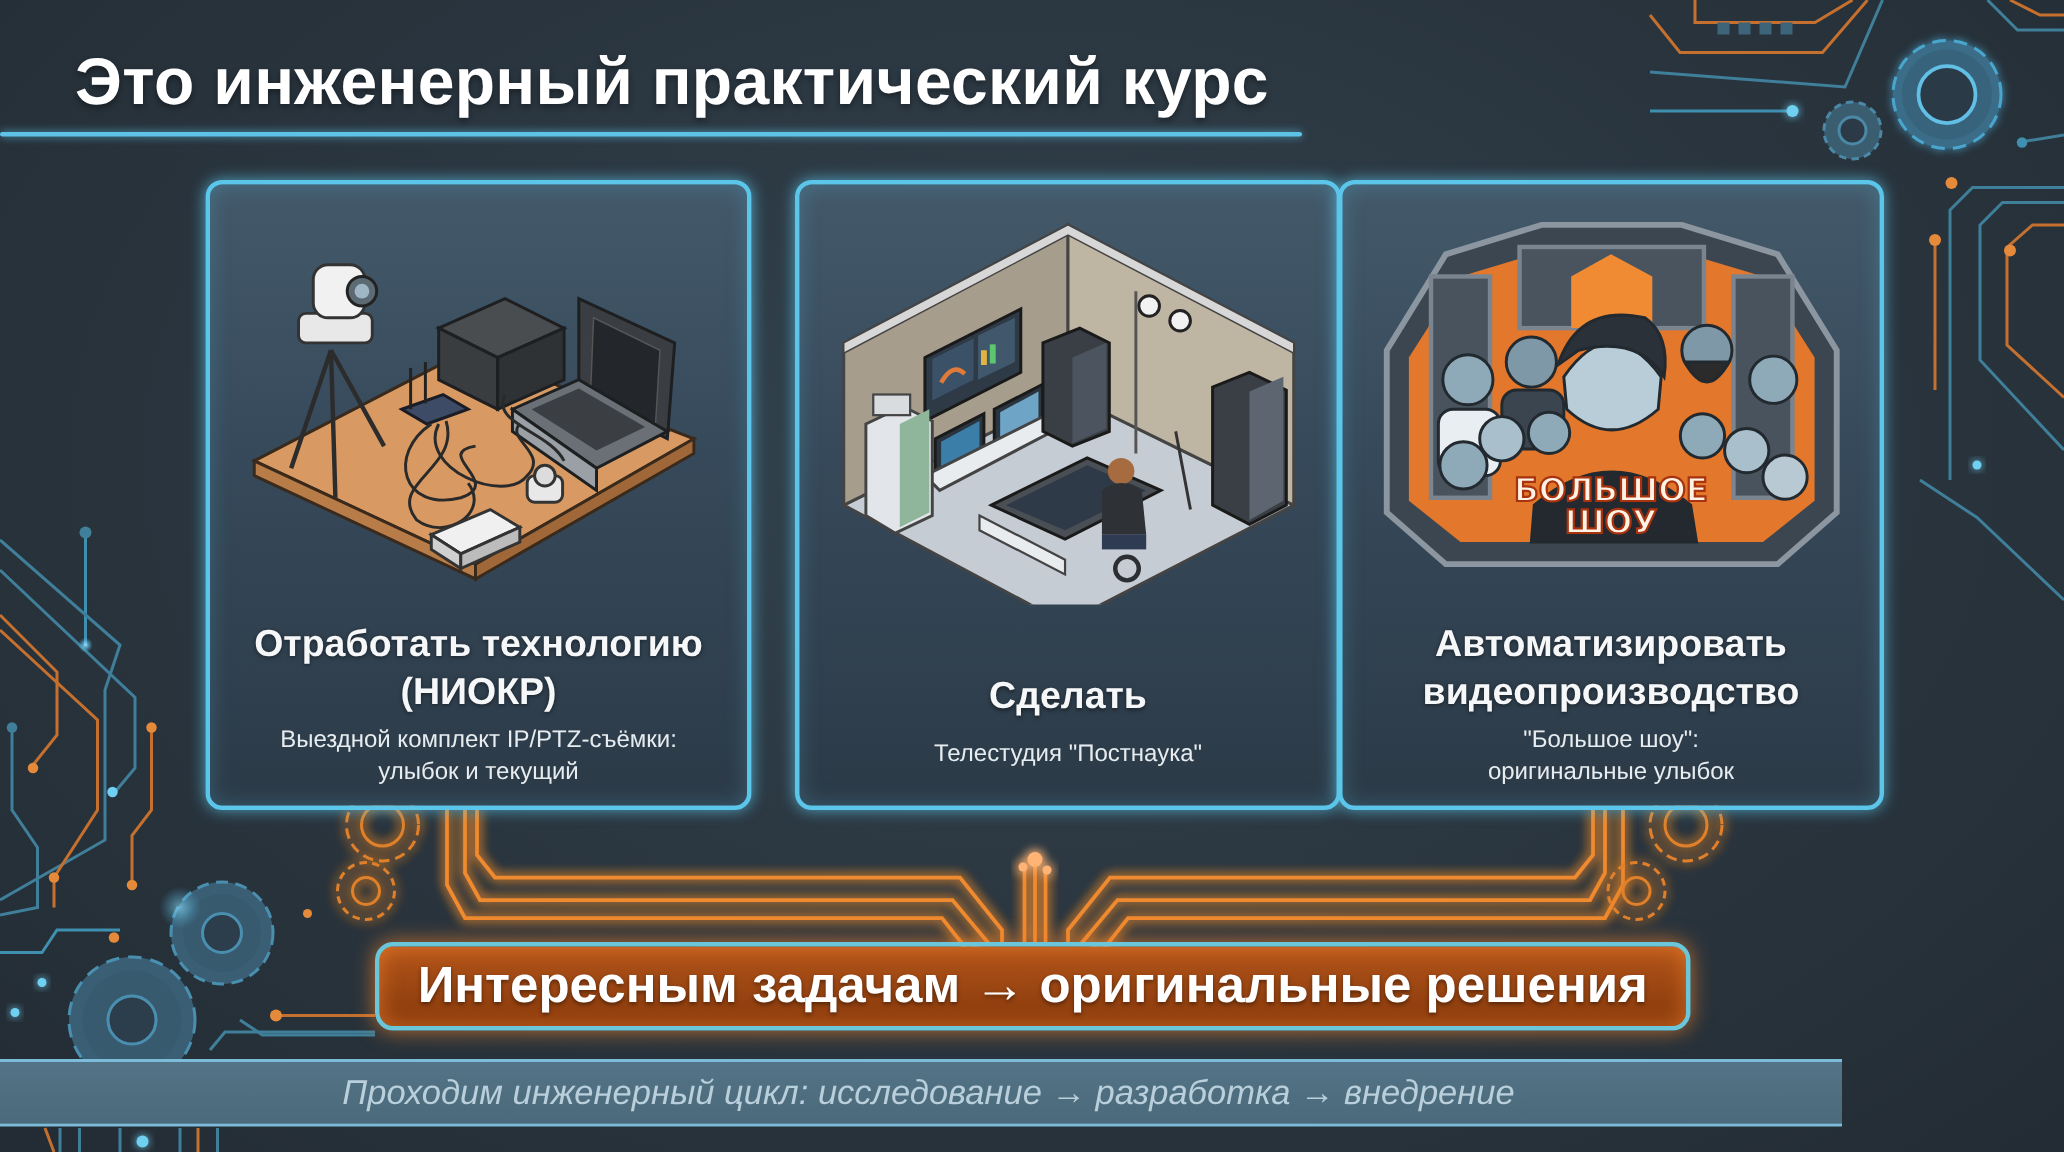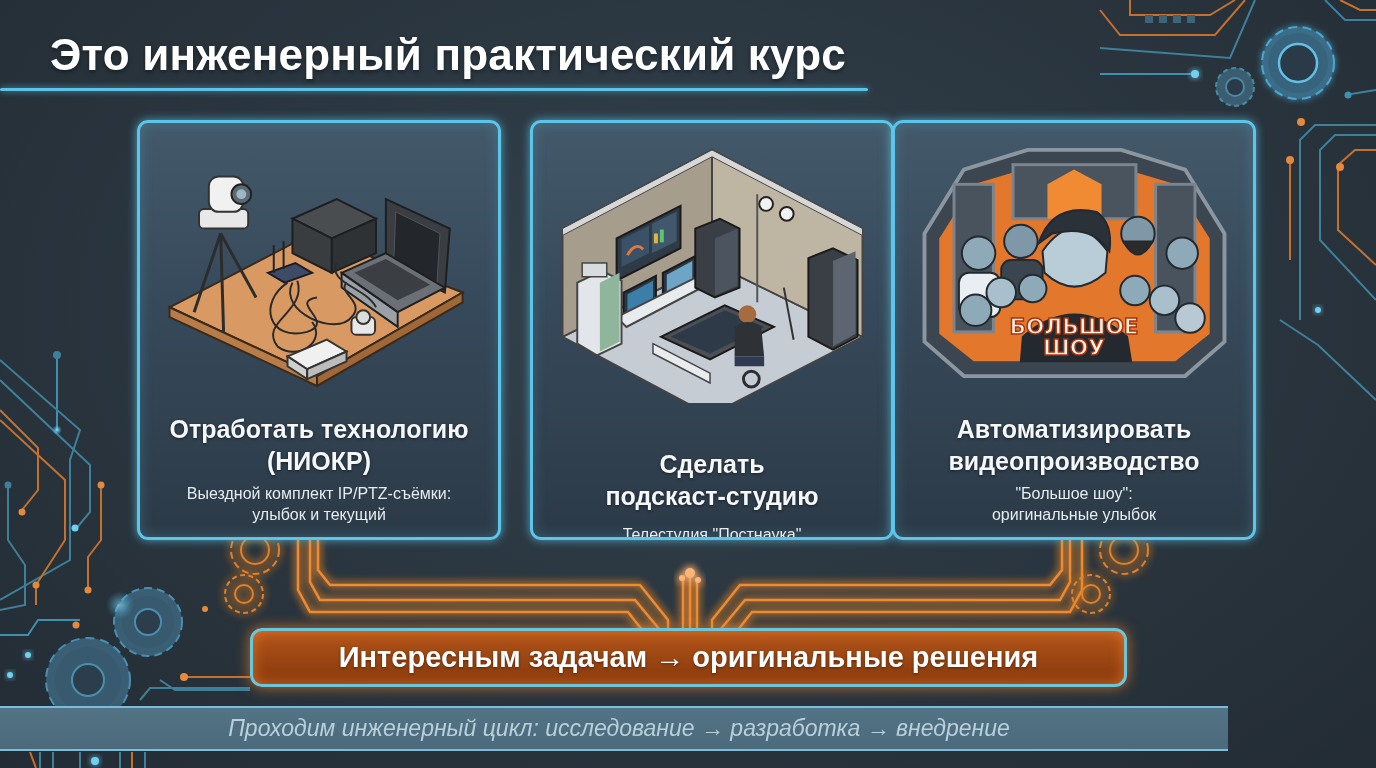--- a/index.html
+++ b/index.html
@@ -56,21 +56,21 @@
 
   .banner {
     position: absolute; left: 250px; top: 628px; width: 877px; height: 59px;
     border: 3px solid #6cc6da;
     border-radius: 12px;
     background: linear-gradient(180deg, #b3551a 0%, #9a4512 55%, #88390c 100%);
     box-shadow: 0 0 14px rgba(240,130,40,0.75), inset 0 0 14px rgba(255,140,50,0.55);
     display: flex; align-items: center; justify-content: center;
   }
   .banner-text {
-    font-size: 29px; font-weight: 700; color: #ffffff; white-space: nowrap;
+    font-size: 34px; font-weight: 700; color: #ffffff; white-space: nowrap;
     text-shadow: 0 1px 3px rgba(0,0,0,0.45);
   }
 
   .footer-bar {
     position: absolute; left: 0; top: 706px; width: 1228px; height: 45px;
     background: linear-gradient(180deg, #537486 0%, #4b6a7c 100%);
     border-top: 2px solid #7dbcd8;
     border-bottom: 2px solid #7dbcd8;
     display: flex; align-items: center; justify-content: center;
   }
@@ -352,21 +352,20 @@
     <g>
       <circle cx="218" cy="192" r="9" fill="#a66b3f"></circle>
       <path d="M205 205 Q218 195 232 205 L235 235 L205 235 Z" fill="#2e3135"></path>
       <rect x="205" y="235" width="30" height="10" fill="#2e3b52"></rect>
       <circle cx="222" cy="258" r="8" fill="none" stroke="#2b2e33" stroke-width="3"></circle>
     </g>
   </svg>
   <div class="card-text">
     <div class="card-heading">
       <div>Сделать</div>
-      <div>подскаст-студию</div>
     </div>
     <div class="card-sub">
       <div>Телестудия "Постнаука"</div>
     </div>
   </div>
 </div>
 
 <div class="card card-3">
   <svg class="card-art" viewBox="0 0 364 280">
 

